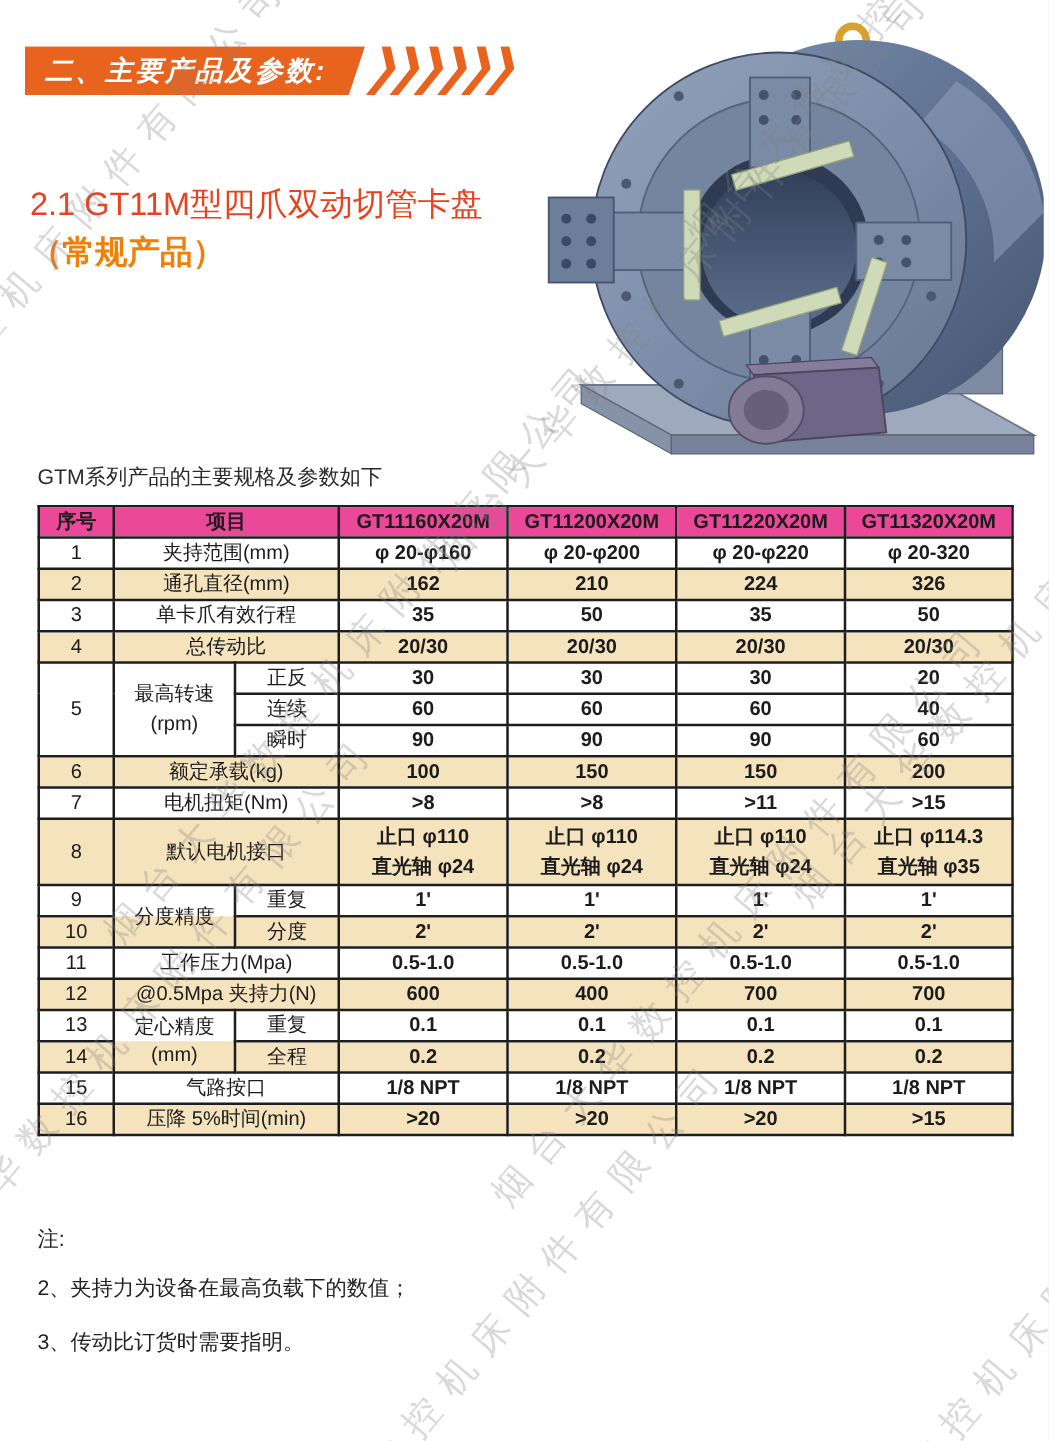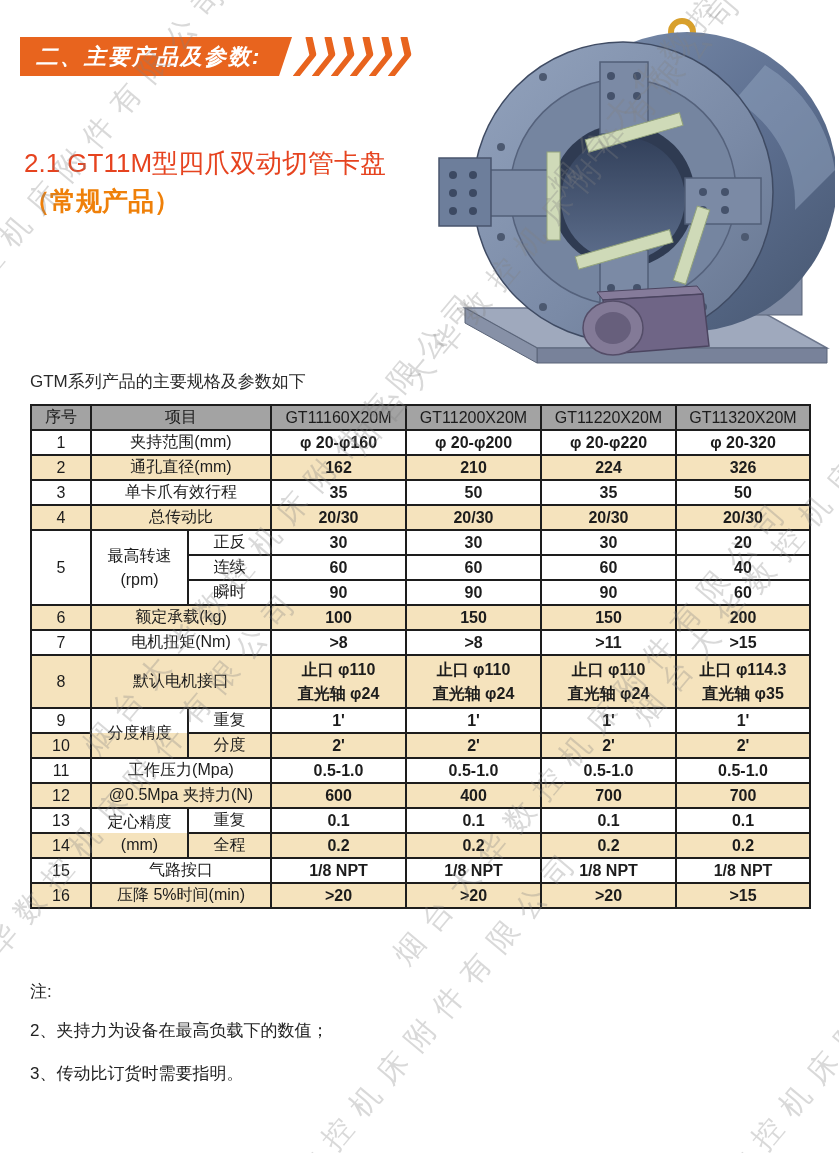--- a/index.html
+++ b/index.html
@@ -38,21 +38,21 @@
   .intro      { position:absolute; left:30px; top:370px; font-size:17px; color:#2a2a2a; z-index:2; }
   
   .product { position:absolute; left:435px; top:10px; z-index:1; }
   
   table.spec {
     position:absolute; left:30px; top:404px; width:779px;
     border-collapse:collapse; table-layout:fixed;
     font-size:16px; text-align:center; z-index:2; background:#fff;
   }
   table.spec td { border:2px solid #1d1d1d; height:25px; padding:1px 2px; vertical-align:middle; overflow:hidden; }
-  tr.hdr td { height:14px; font-weight:400; font-size:16px; background:#a3a3a3; }
+  tr.hdr td { height:14px; font-weight:700; font-size:16px; background:#ec4899; }
   tr.tall td { height:53px; }
   .cream { background:#f5e3bd; }
   .split { background:linear-gradient(to bottom,#ffffff 50%,#f5e3bd 50%); }
   .val { font-weight:700; }
   .pre { white-space:pre-line; line-height:1.45; }
   
   .notes { position:absolute; left:30px; top:980px; font-size:17px; color:#222; z-index:2; }
   .notes .note-title { margin-bottom:16px; }
   .notes .note-item  { margin-bottom:20px; }
 </style>

